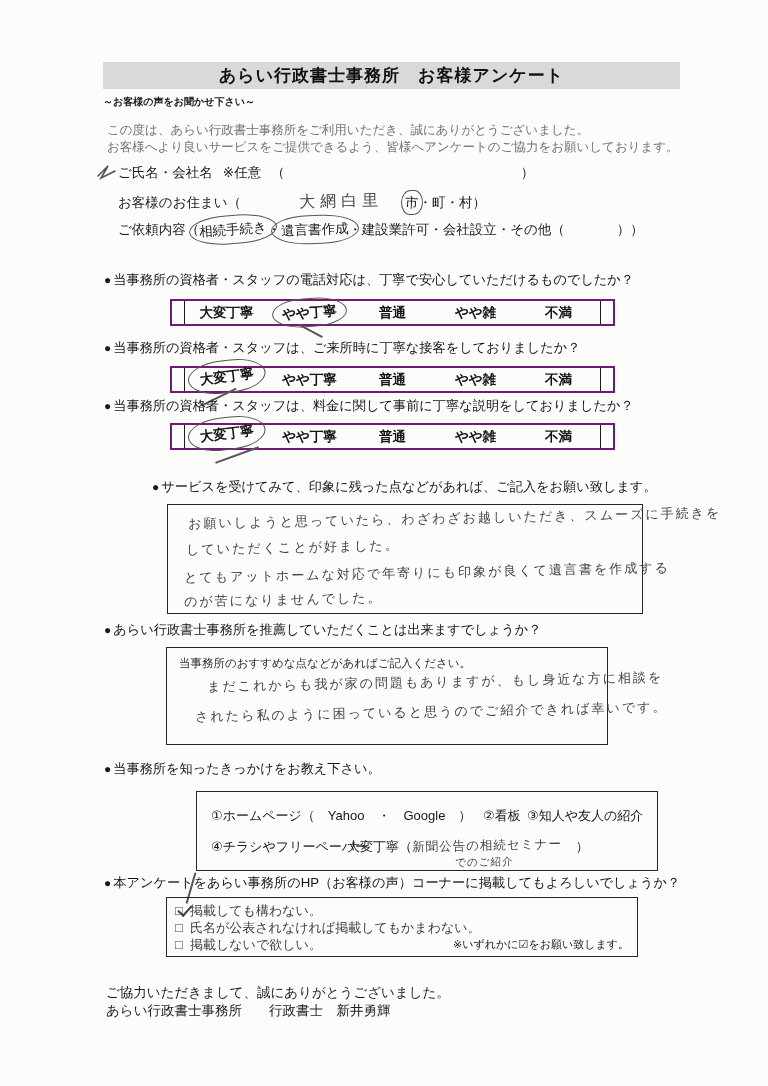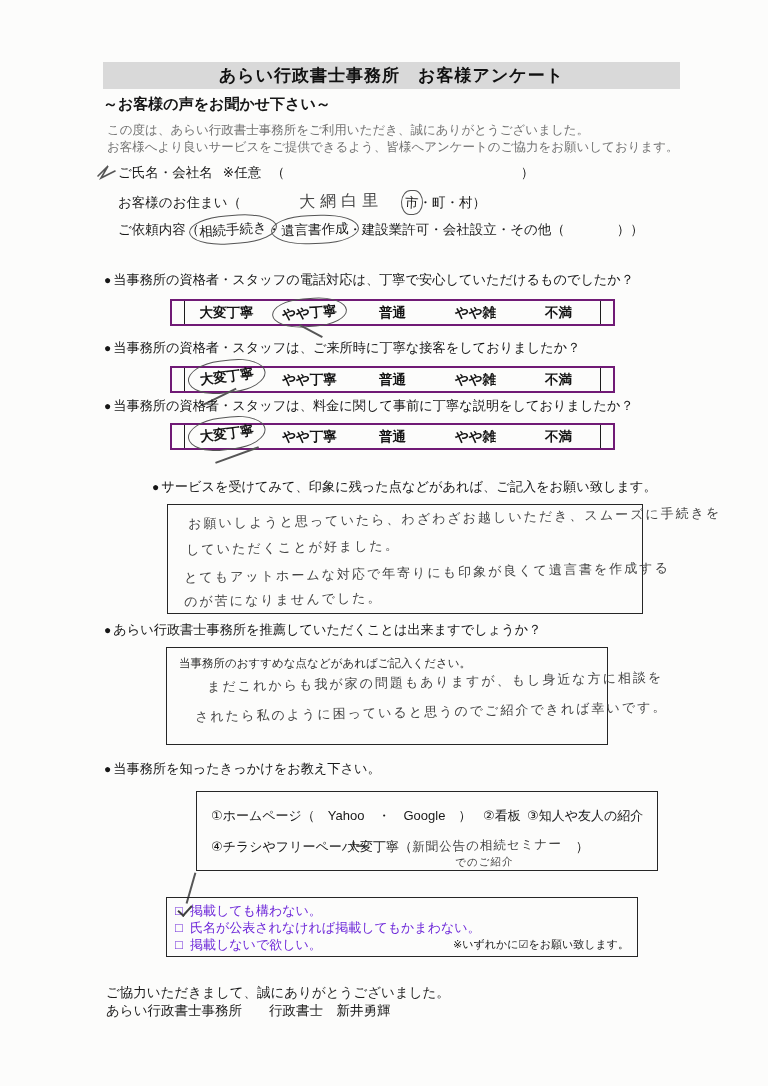--- a/index.html
+++ b/index.html
@@ -9,21 +9,21 @@
     font-family:"Liberation Sans","DejaVu Sans",sans-serif;
     color:#1b1b1b;
   }
   .abs{position:absolute;}
   
   .title-band{
     left:103px;top:62px;width:577px;height:27px;background:#d9d9d9;
     text-align:center;line-height:27px;font-size:17px;font-weight:bold;color:#111;
     letter-spacing:1px;
   }
-  .subtitle{left:103px;top:95px;font-size:15px;font-weight:bold;color:#161616;}
+  .subtitle{left:103px;top:95px;font-size:10px;font-weight:bold;color:#161616;}
   .intro{left:107px;top:122px;font-size:12.5px;line-height:16.5px;color:#737373;}
   
   .fline{font-size:13.5px;color:#1a1a1a;white-space:nowrap;padding-left:12px;}
   .sp8{display:inline-block;width:10px;}
   .gap{display:inline-block;}
   
   .q{left:104px;font-size:13.2px;color:#161616;white-space:nowrap;}
   .q .b{font-size:12px;margin-right:2px;}
   
   .rtable{
@@ -45,21 +45,21 @@
   .pen-circle.small{padding:3px 3px 2px 3px;margin:-4px -4px -3px -4px;transform:rotate(3deg);}
   .pen-stroke{background:#565656;}
   .pen-check{
     width:12px;height:6px;border-left:2px solid #3f3f3f;border-bottom:2px solid #3f3f3f;
     transform:rotate(-48deg);
   }
   
   .box{border:1.6px solid #262626;box-sizing:border-box;background:transparent;}
   .hint{font-size:11.5px;color:#2a2a2a;}
   .srcopt{font-size:13px;color:#181818;white-space:nowrap;}
-  .cbline{font-size:13px;color:#6d28d9;white-space:nowrap;line-height:17.5px;}
+  .cbline{font-size:13px;color:#404040;white-space:nowrap;line-height:17.5px;}
   .cbg{display:inline-block;width:15px;font-size:13px;}
   .note{font-size:11px;color:#161616;}
   .footer{left:106px;top:984px;font-size:13.5px;line-height:18px;color:#1d1d1d;}
 </style>
 </head>
 <body>
 
 <div class="page">
 
   <div class="abs title-band">あらい行政書士事務所　お客様アンケート</div>
@@ -183,20 +183,23 @@
     <span class="srcopt" style="position:absolute;left:14px;top:15px;">①ホームページ（　Yahoo　・　Google　）</span>
     <span class="srcopt" style="position:absolute;left:250px;top:15px;margin-left:36px;">②看板</span>
     <span class="srcopt" style="position:absolute;left:330px;top:15px;">③知人や友人の紹介</span>
     <span class="srcopt" style="position:absolute;left:14px;top:46px;">④チラシやフリーペーパー</span>
     <span class="srcopt" style="position:absolute;left:150px;top:46px;">
       <span>大変丁寧（</span><span class="hw" style="font-size:12.5px;letter-spacing:1px;display:inline-block;">新聞公告の相続セミナー</span><span class="gap" style="width:14px;"></span><span>）</span>
     </span>
     <span class="hw" style="position:absolute;left:258px;top:64px;font-size:10.5px;letter-spacing:1px;">でのご紹介</span>
   </div>
 
+  <div class="abs q" style="top:874px;">
+    <span class="b">●</span><span>本アンケートをあらい事務所のHP（お客様の声）コーナーに掲載してもよろしいでしょうか？</span>
+  </div>
 
   <div class="abs pen-stroke" style="left:190px;top:872px;width:1.6px;height:32px;transform:rotate(16deg);"></div>
   <div class="abs box" style="left:166px;top:897px;width:472px;height:60px;">
     <div class="cbline" style="position:absolute;left:8px;top:4px;">
       <span class="cbg" style="position:relative;"><span>□</span>
         <span class="pen-check" style="position:absolute;left:3px;top:3px;"></span>
       </span><span>掲載しても構わない。</span>
     </div>
     <div class="cbline" style="position:absolute;left:8px;top:21px;">
       <span class="cbg"><span>□</span></span><span>氏名が公表されなければ掲載してもかまわない。</span>

